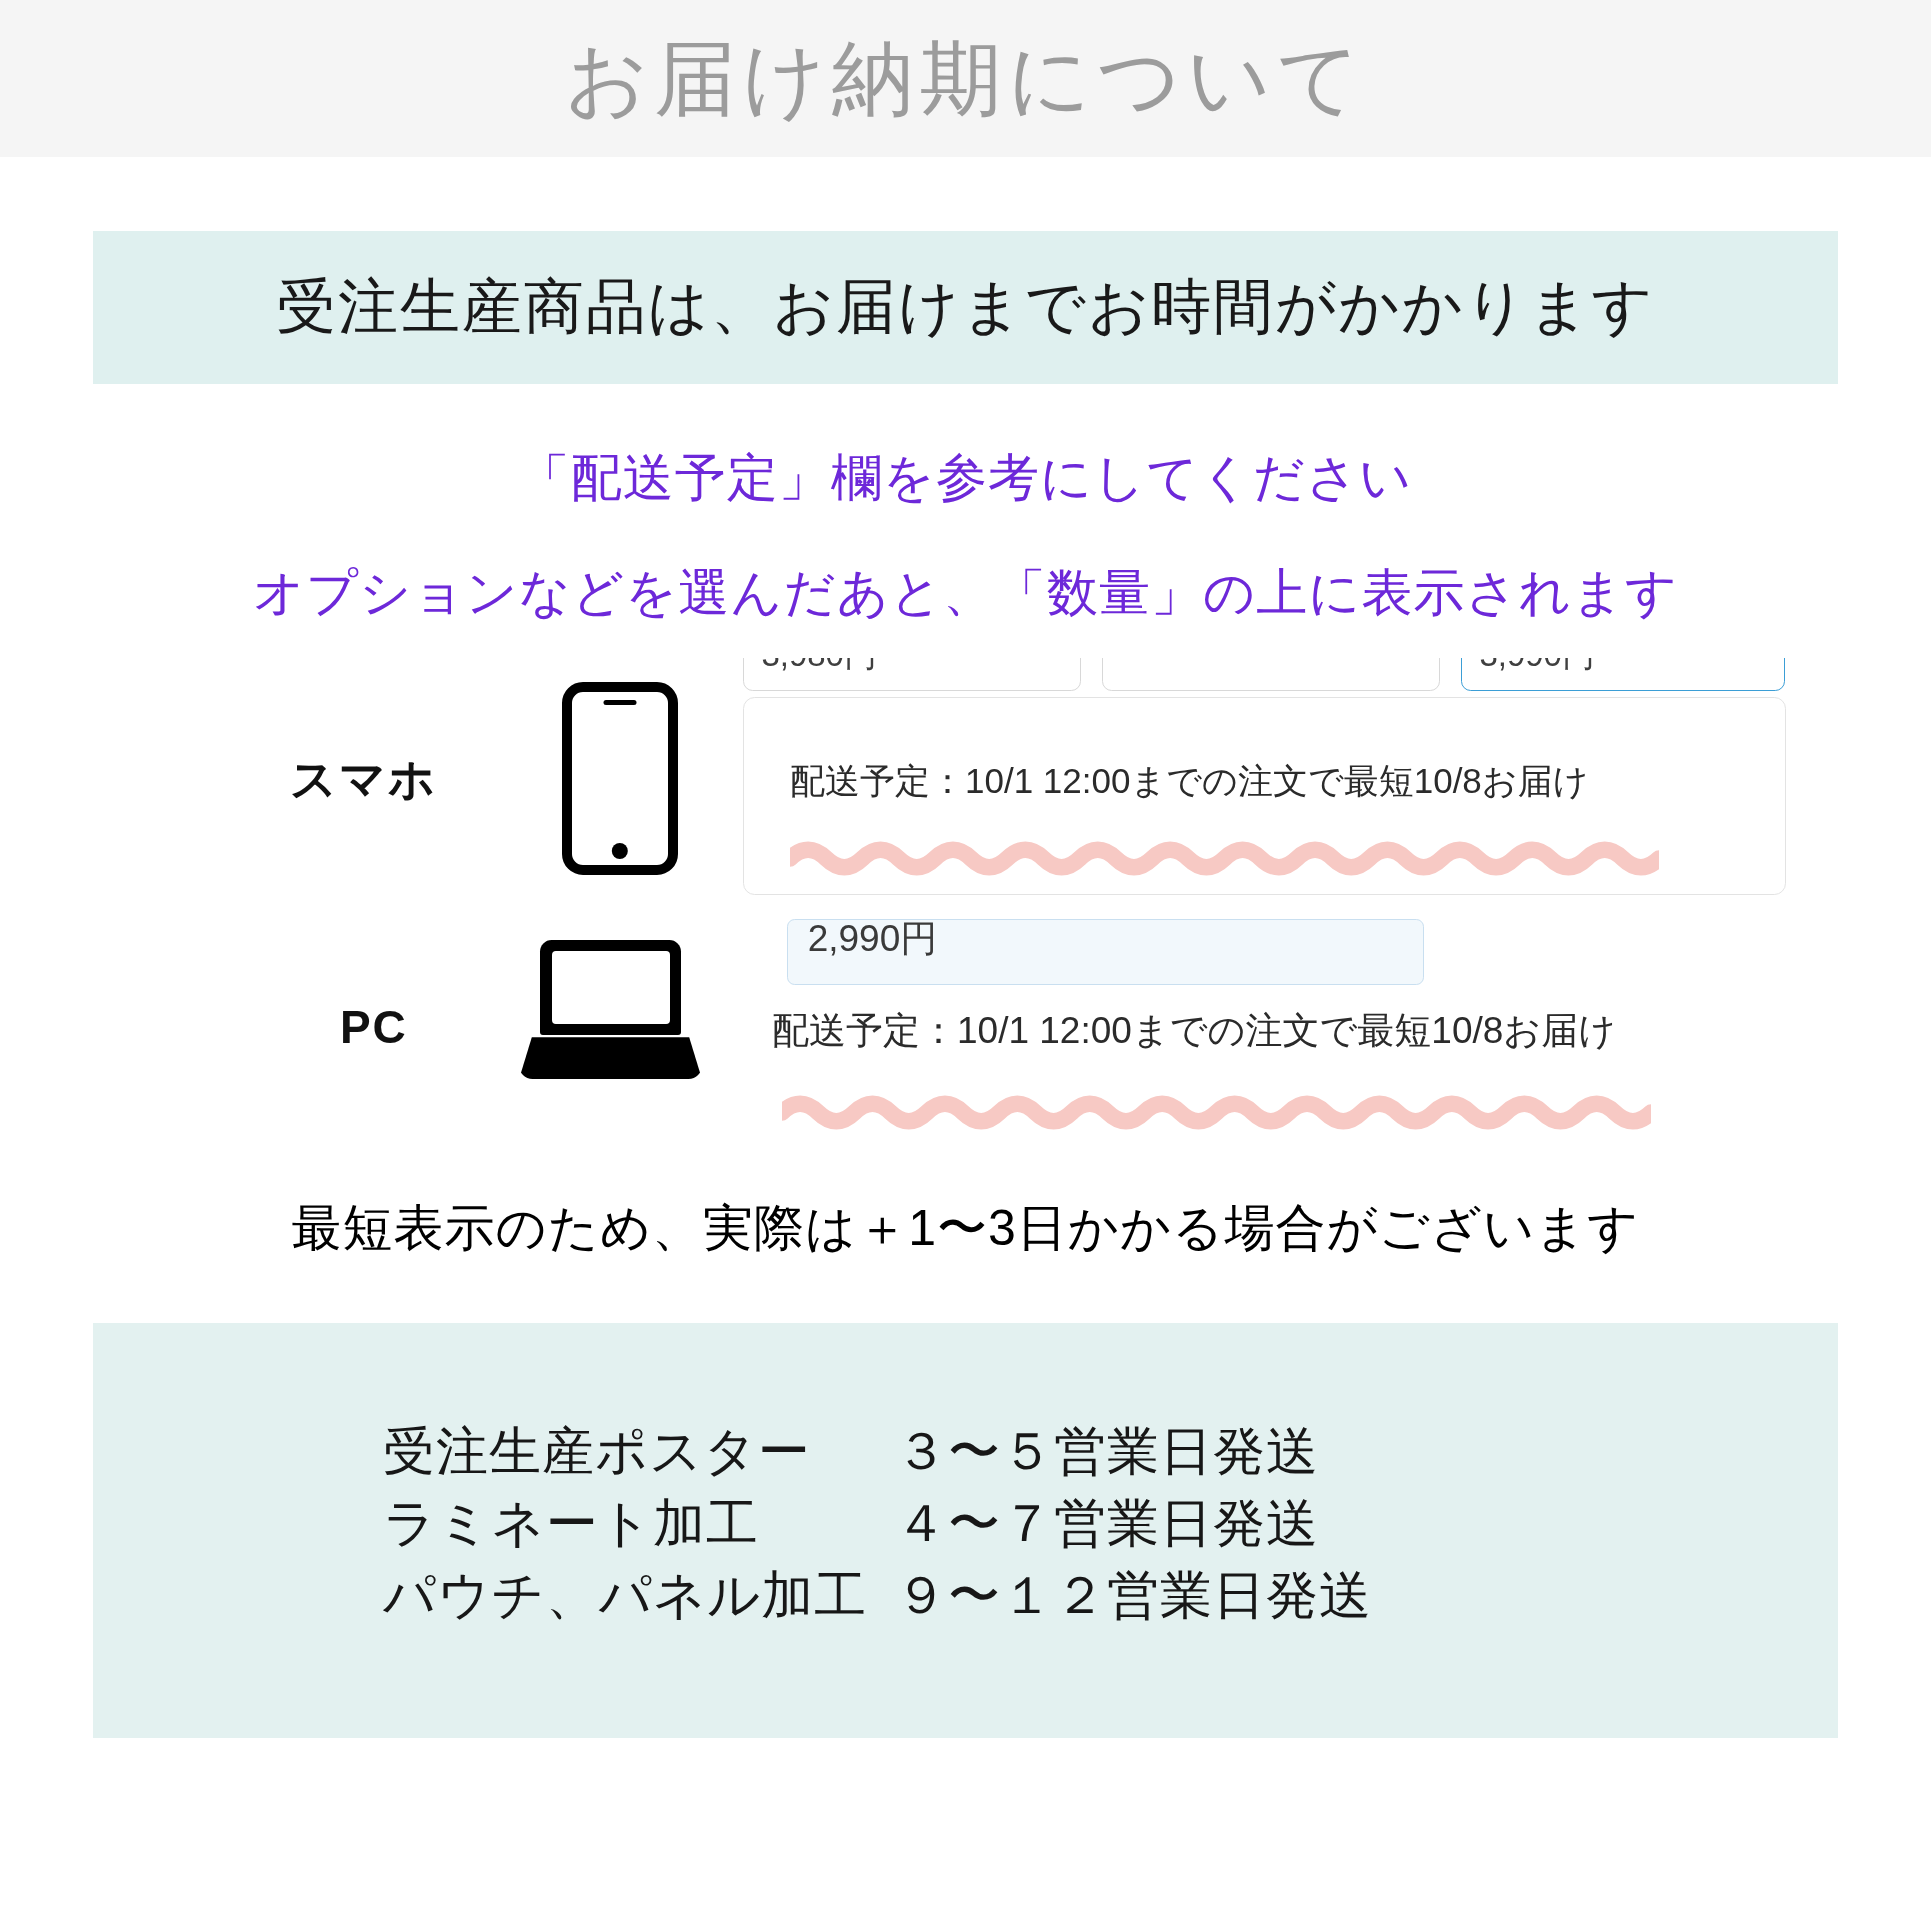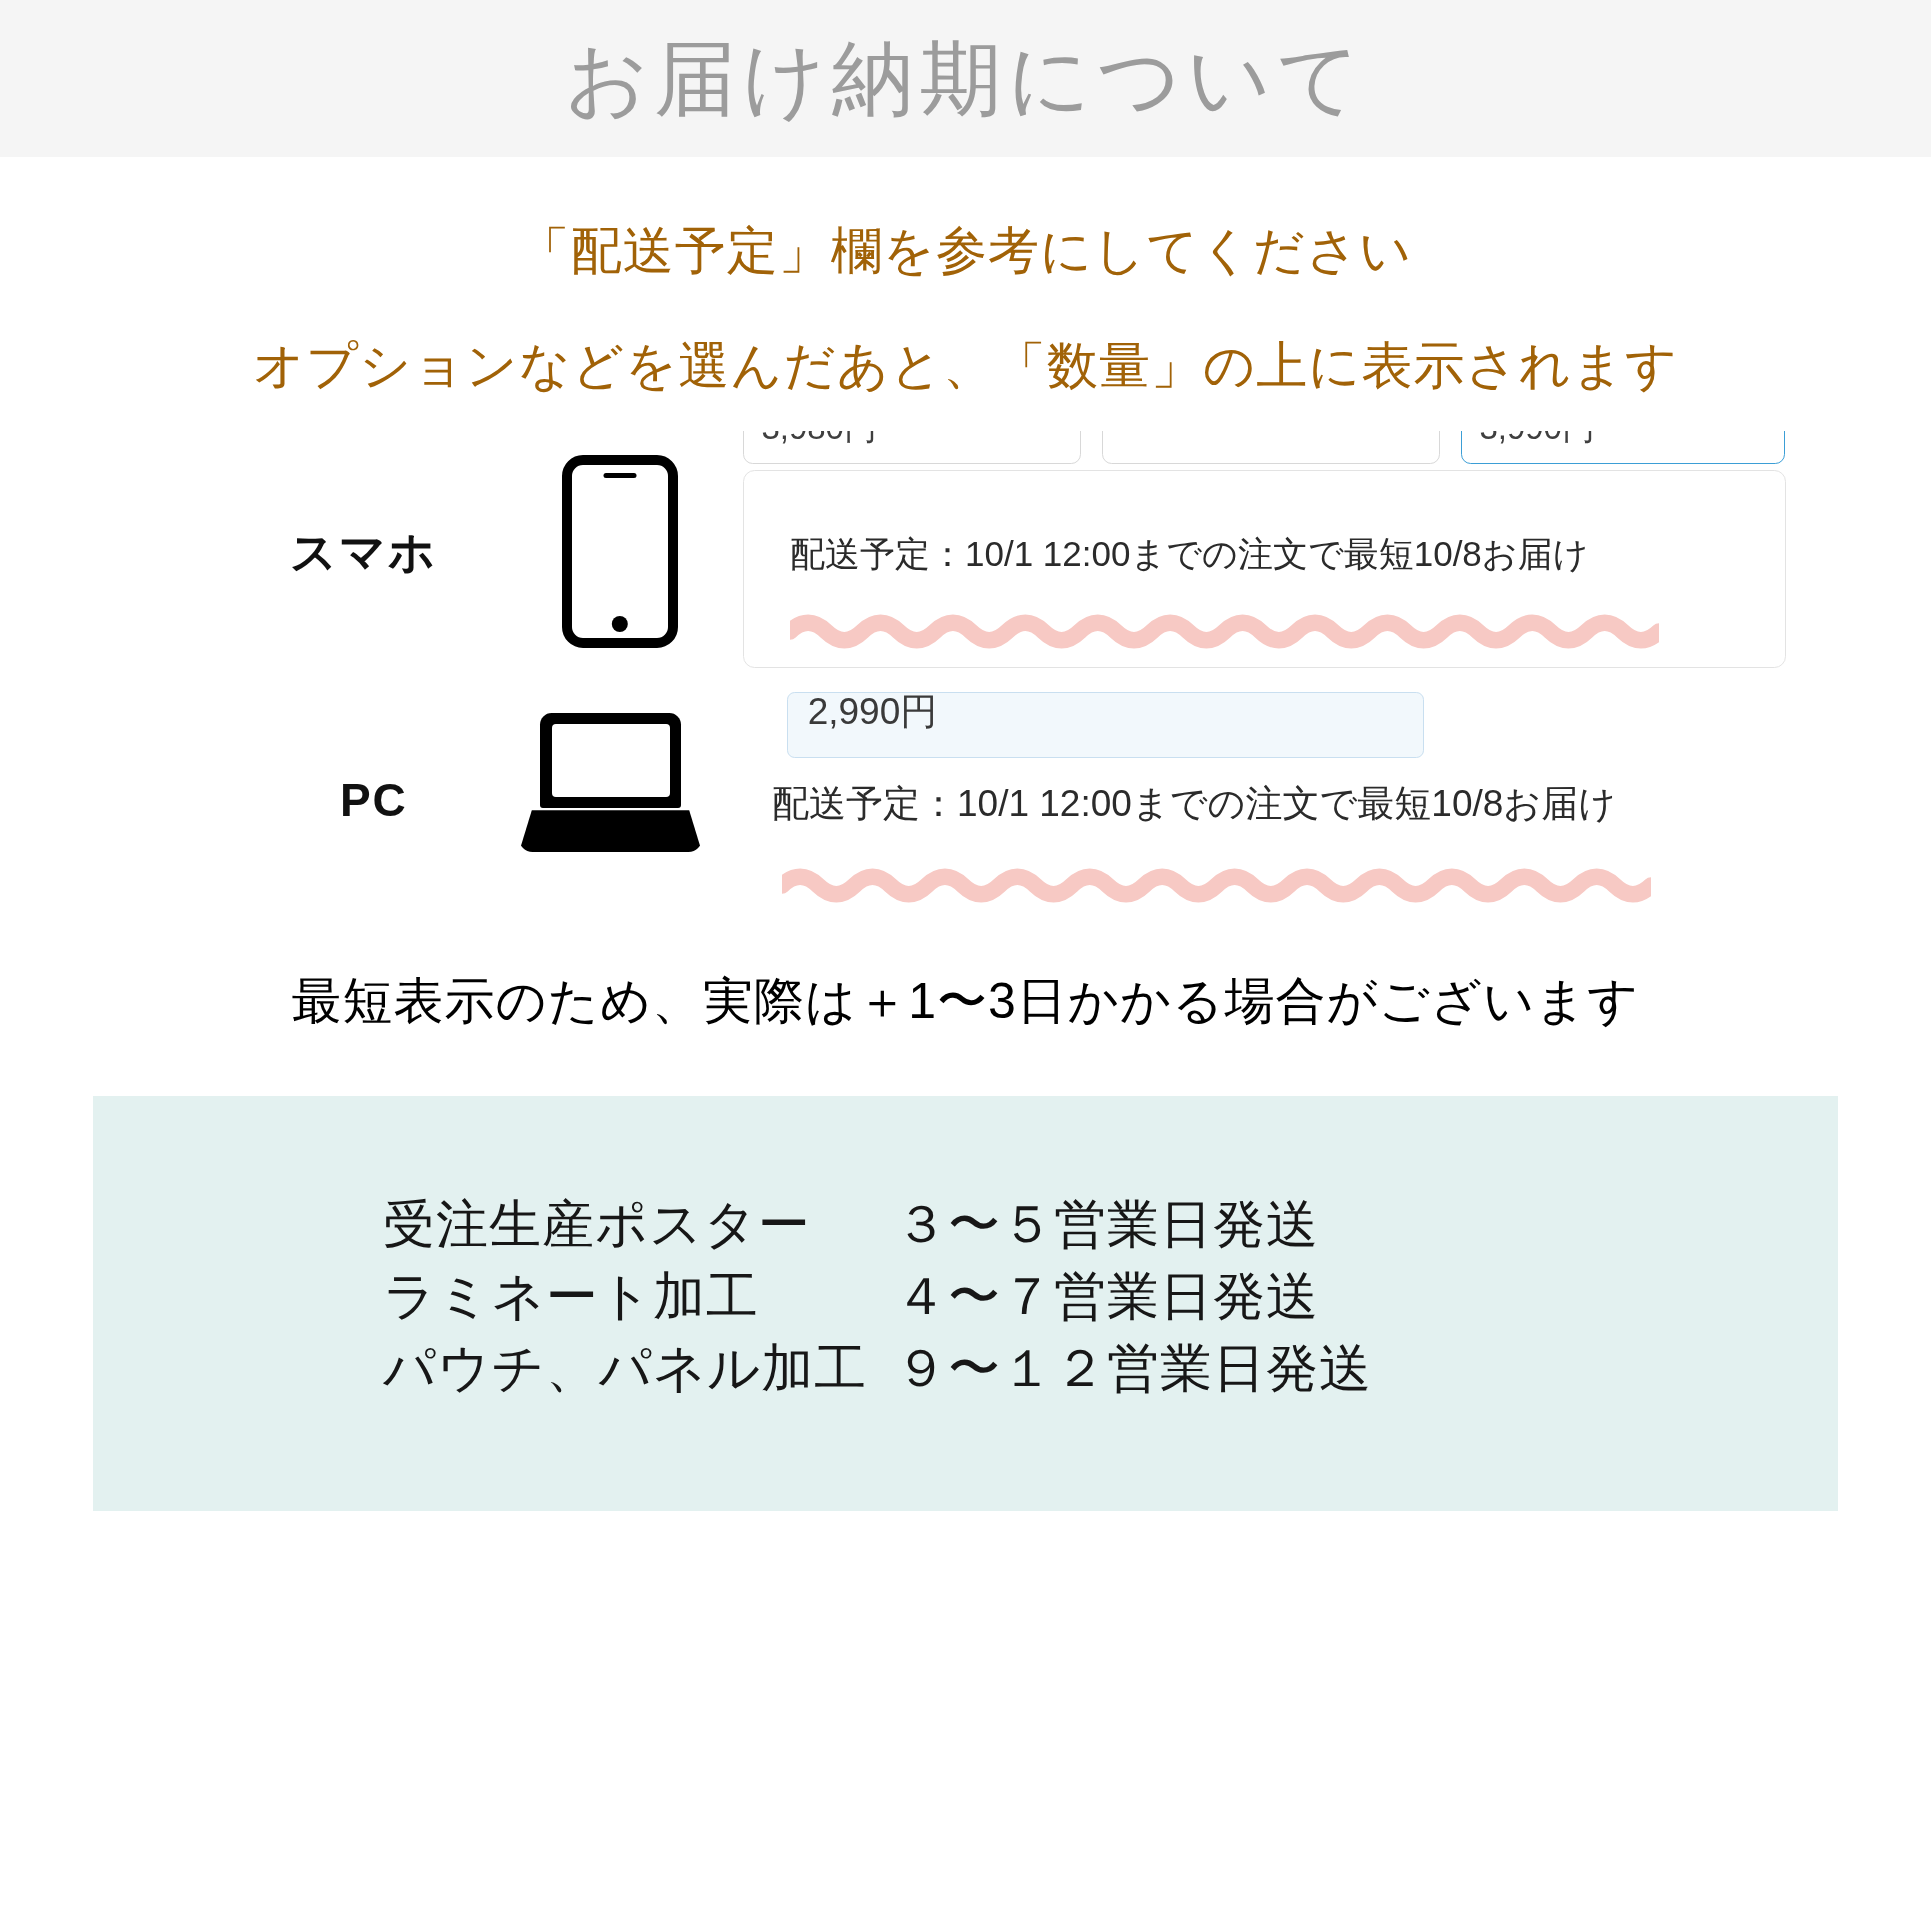--- a/index.html
+++ b/index.html
@@ -50,21 +50,21 @@
   .banner-text {
     font-size: 60px;
     letter-spacing: 1.9px;
     color: #191919;
     font-weight: 400;
   }
 
   
   .lead {
     text-align: center;
-    color: #a16207;
+    color: #6d28d9;
     font-weight: 400;
   }
   .lead-1 {
     margin-top: 60px;
     font-size: 51px;
     letter-spacing: 1px;
   }
   .lead-2 {
     margin-top: 46px;
     font-size: 51px;
@@ -308,20 +308,23 @@
 </style>
 </head>
 <body>
 
 <div class="page">
 
   <div class="header">
     <div class="header-title">お届け納期について</div>
   </div>
 
+  <div class="banner">
+    <div class="banner-text">受注生産商品は、お届けまでお時間がかかります</div>
+  </div>
 
   <div class="lead lead-1">「配送予定」欄を参考にしてください</div>
   <div class="lead lead-2">オプションなどを選んだあと、「数量」の上に表示されます</div>
 
   <div class="examples">
 
     <div class="row row-sp">
       <div class="row-label label-sp">スマホ</div>
 
       <div class="phone-icon">

